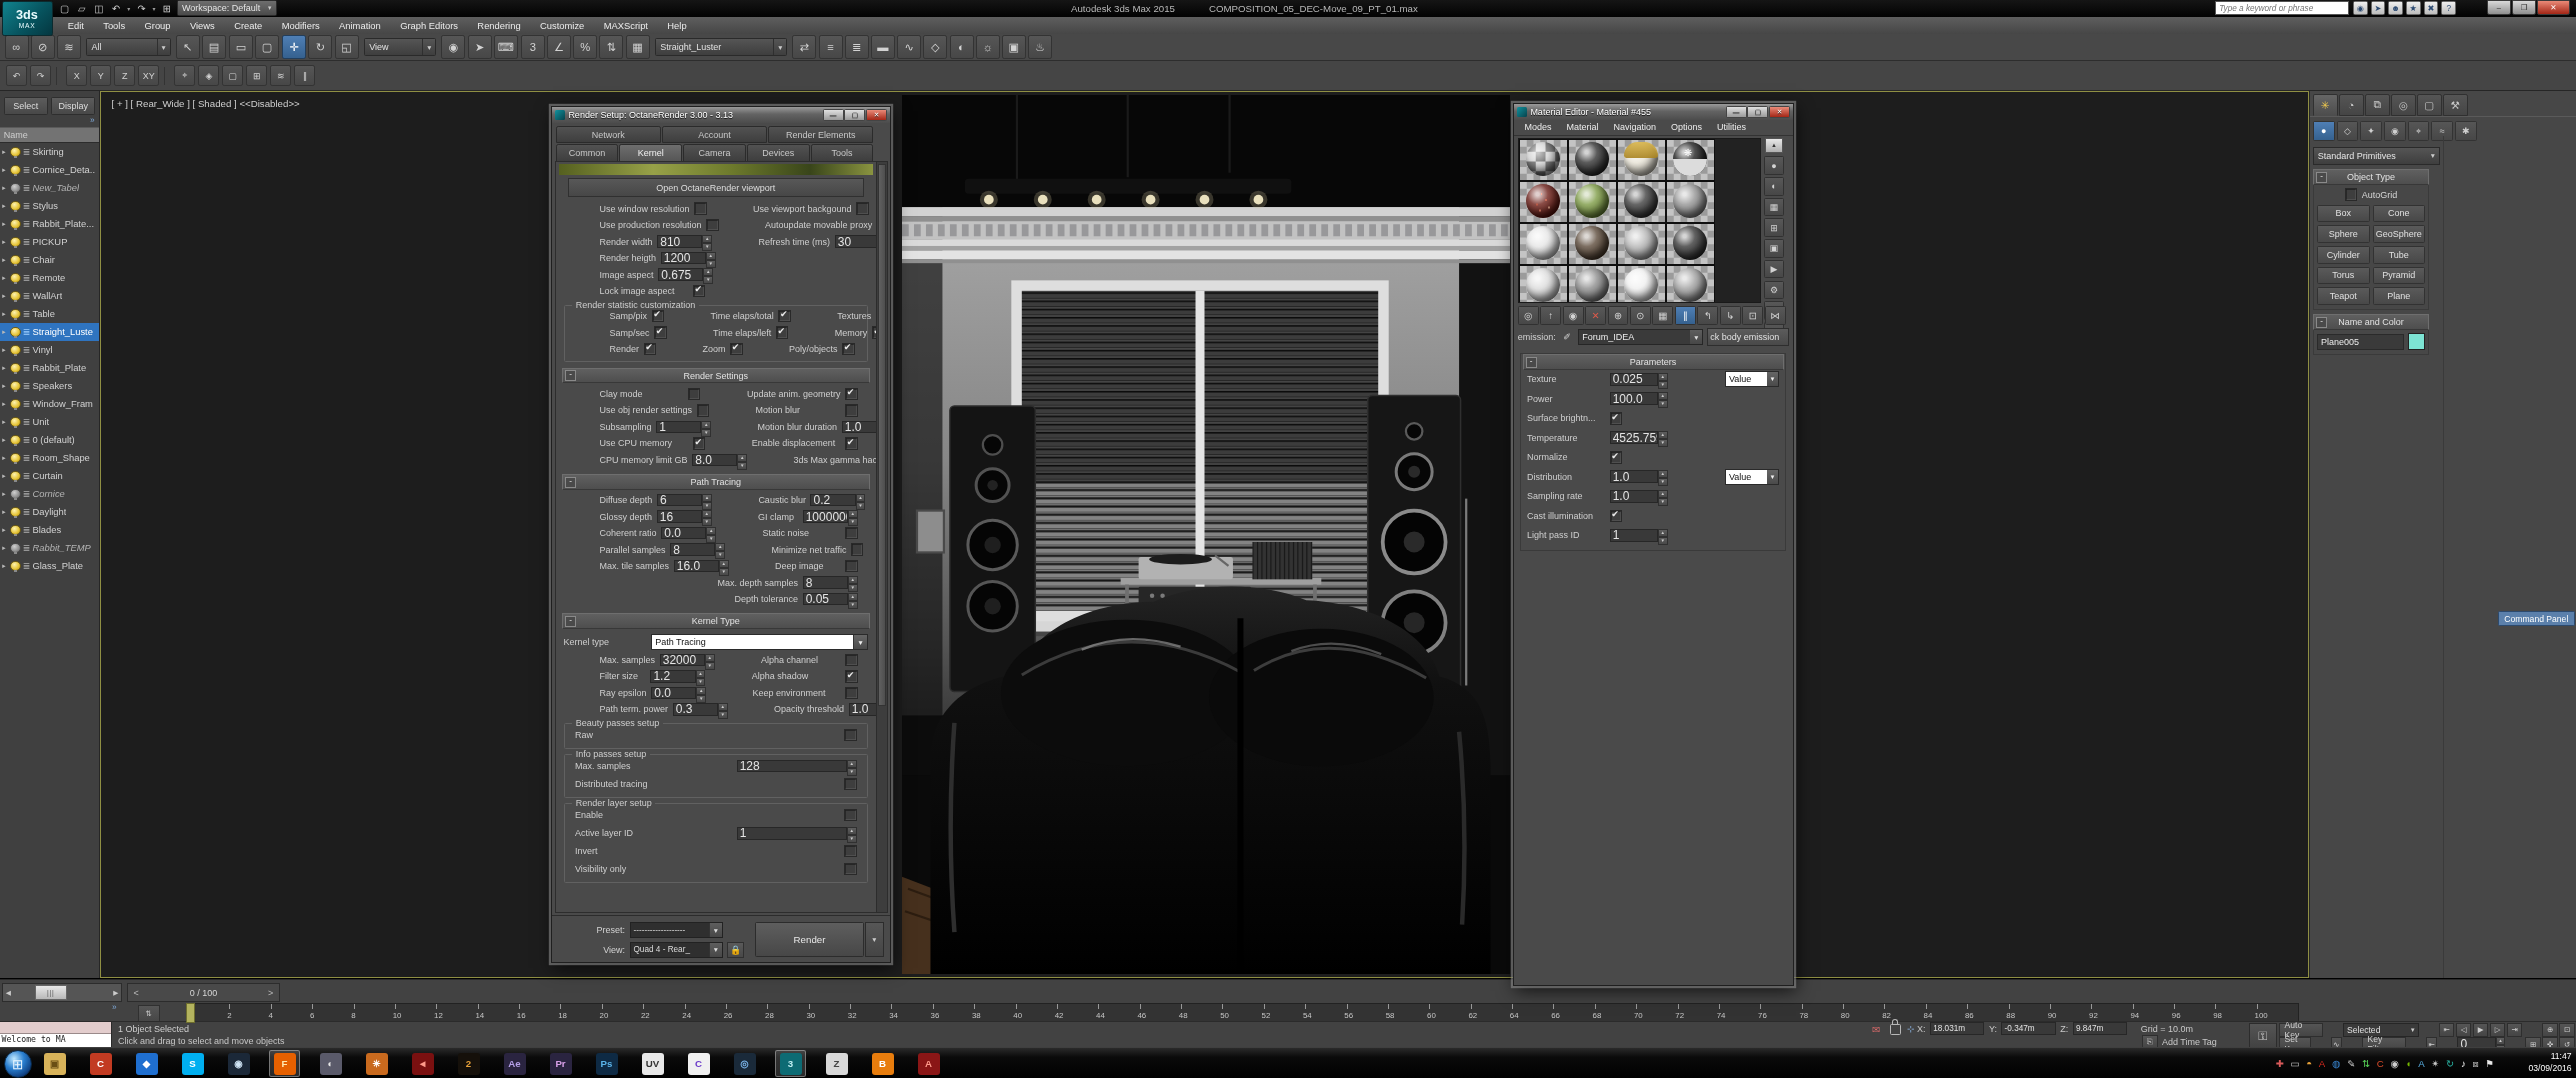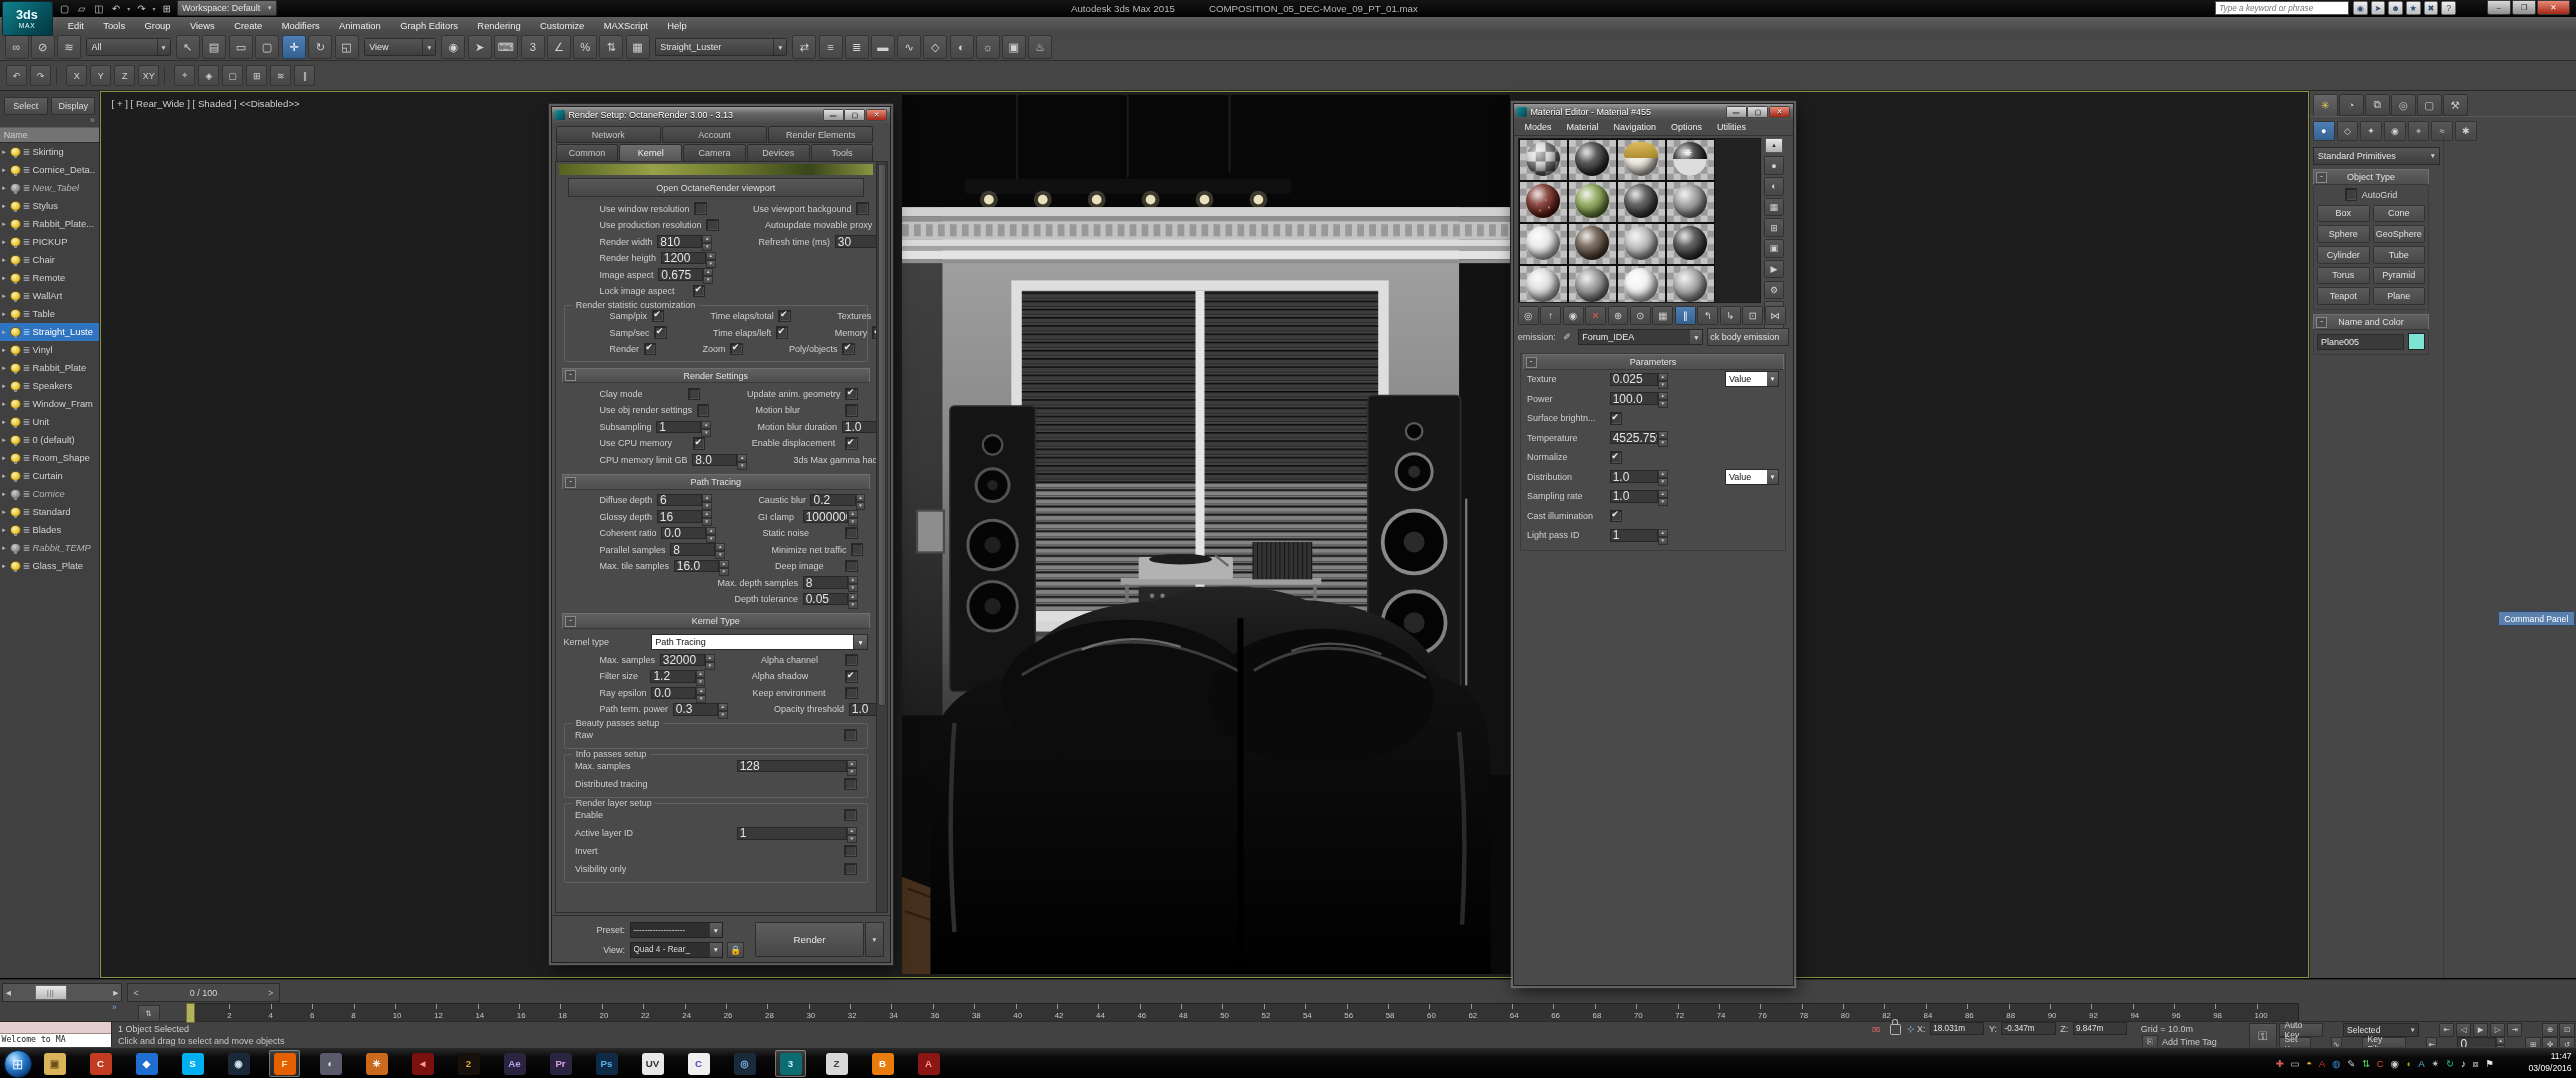--- a/index.html
+++ b/index.html
@@ -625,21 +625,21 @@
           <span class="xarrow">▸</span>
           <span class="bulb"></span>
           <span class="xlayers">≣</span>
           <span class="xlabel">Cornice</span>
         </div>
 
         <div class="xitem">
           <span class="xarrow">▸</span>
           <span class="bulb"></span>
           <span class="xlayers">≣</span>
-          <span class="xlabel">Standard</span>
+          <span class="xlabel">Daylight</span>
         </div>
 
         <div class="xitem">
           <span class="xarrow">▸</span>
           <span class="bulb"></span>
           <span class="xlayers">≣</span>
           <span class="xlabel">Blades</span>
         </div>
 
         <div class="xitem dim">

